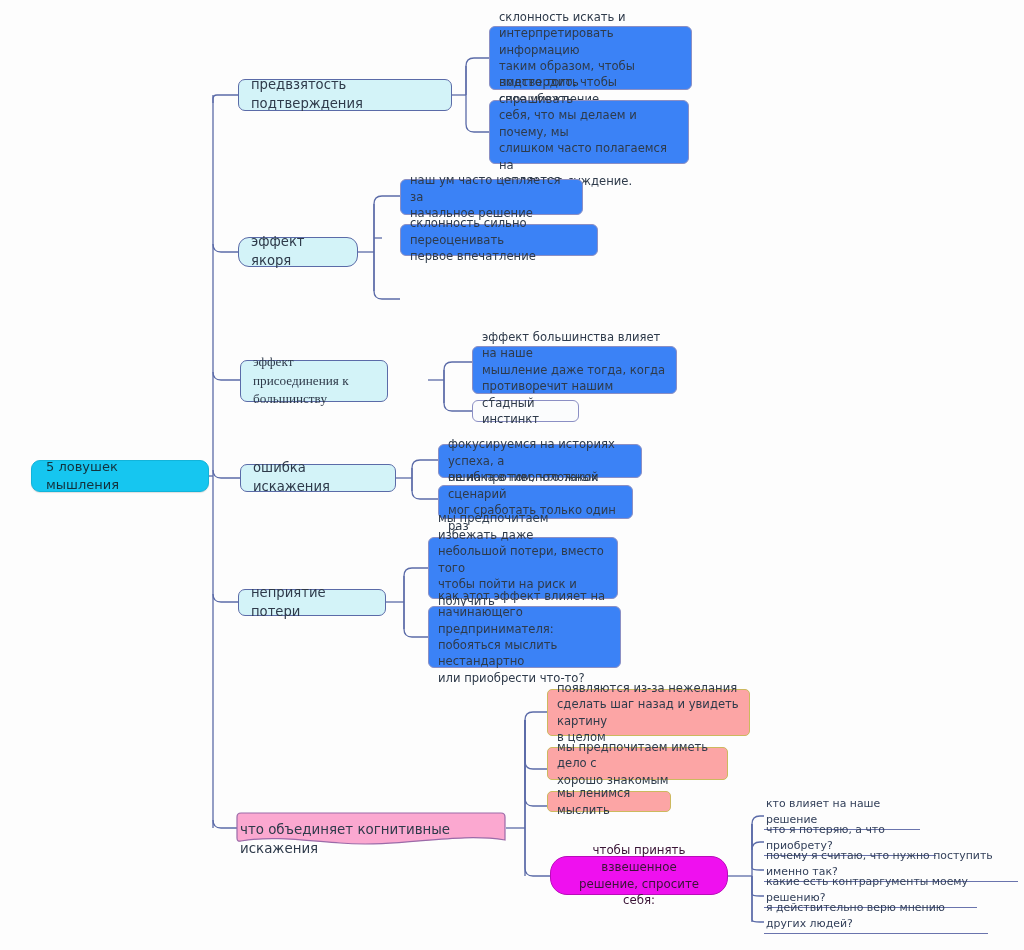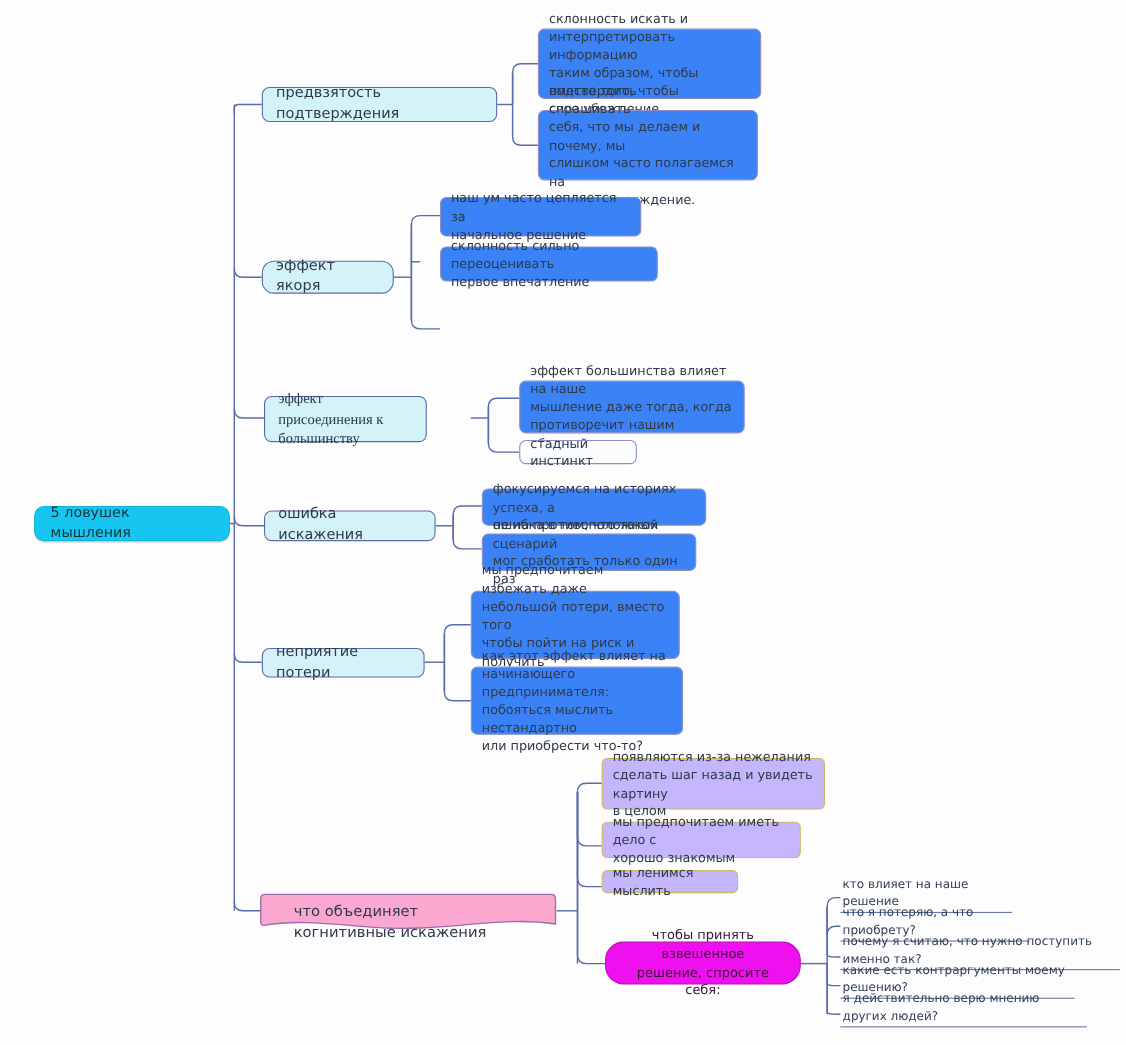--- a/index.html
+++ b/index.html
@@ -43,42 +43,42 @@
     background:#3b82f6;
     border:1px solid #8b8fc4;
     font-size:11.6px;
     padding:5px 9px;
     align-items:center;
     border-radius:6px;
   }
   .n-leaf.white{background:#fbfcfd;}
   
   .n-yellow{
-    background:#c4b5fd;
+    background:#fca5a5;
     border:1px solid #ccb95e;
     font-size:11.6px;
     padding:5px 9px;
     border-radius:5px;
   }
   
   .n-magenta{
     background:#ef10ef;
     border:1px solid #b90cb9;
     border-radius:17px;
     font-size:11.8px;
     color:#3a1436;
     padding:5px 14px;
     text-align:center;
     justify-content:center;
   }
   
   .n-pink{
     background:transparent;border:0;
     font-size:13.4px;color:#2e3a4a;
-    padding:0 30px;
+    padding:0 3px;
     align-items:flex-start;
   }
   .n-pink .txt{padding-top:7px;}
   
   .n-qline{
     font-size:10.9px;
     color:#33405a;
     border-bottom:1px solid #6a74ad;
     padding:0 2px 2px 2px;
     align-items:flex-end;

